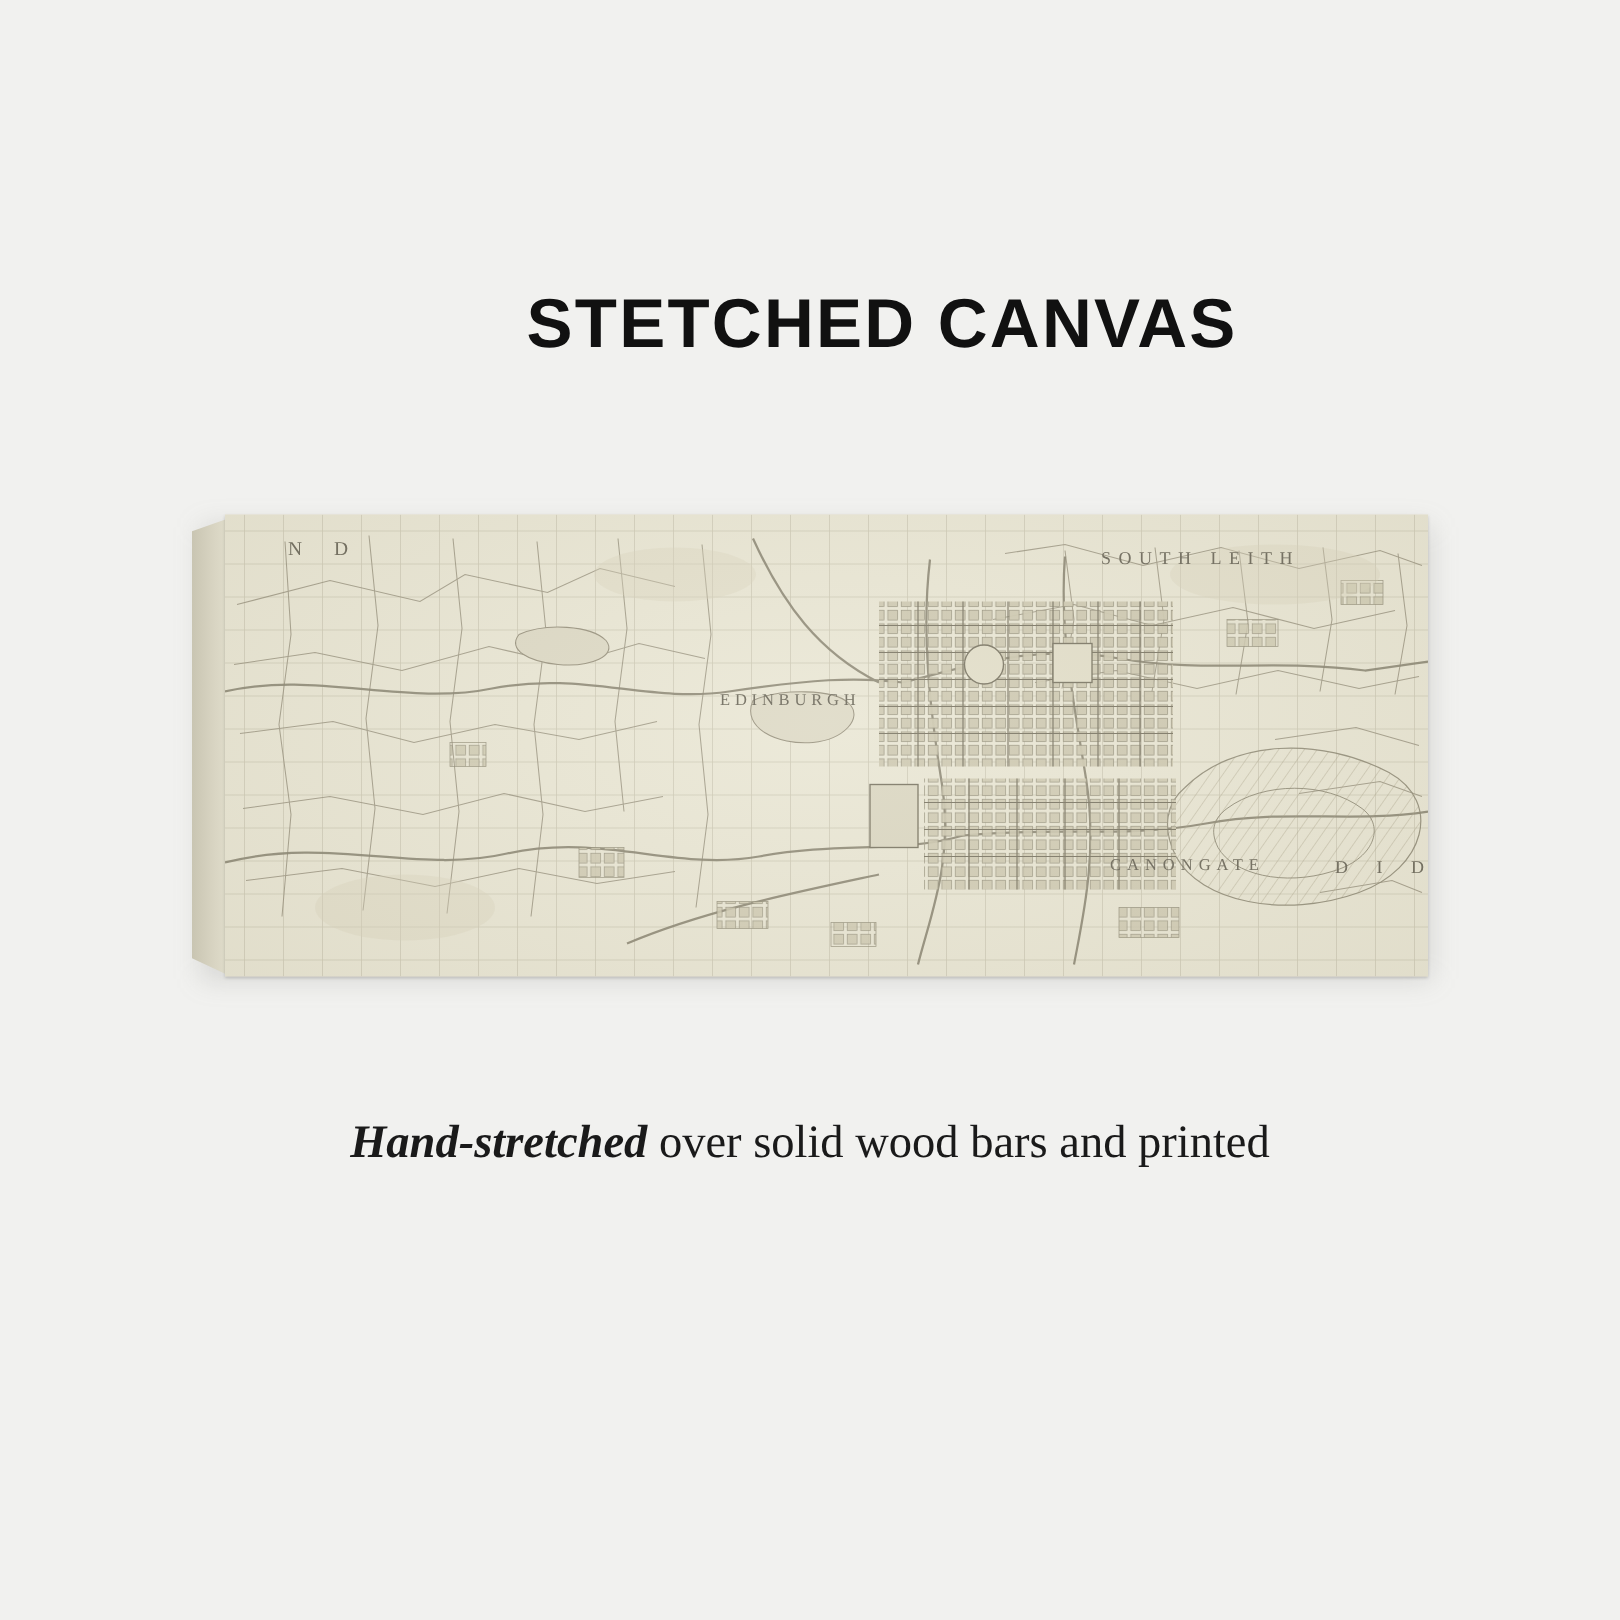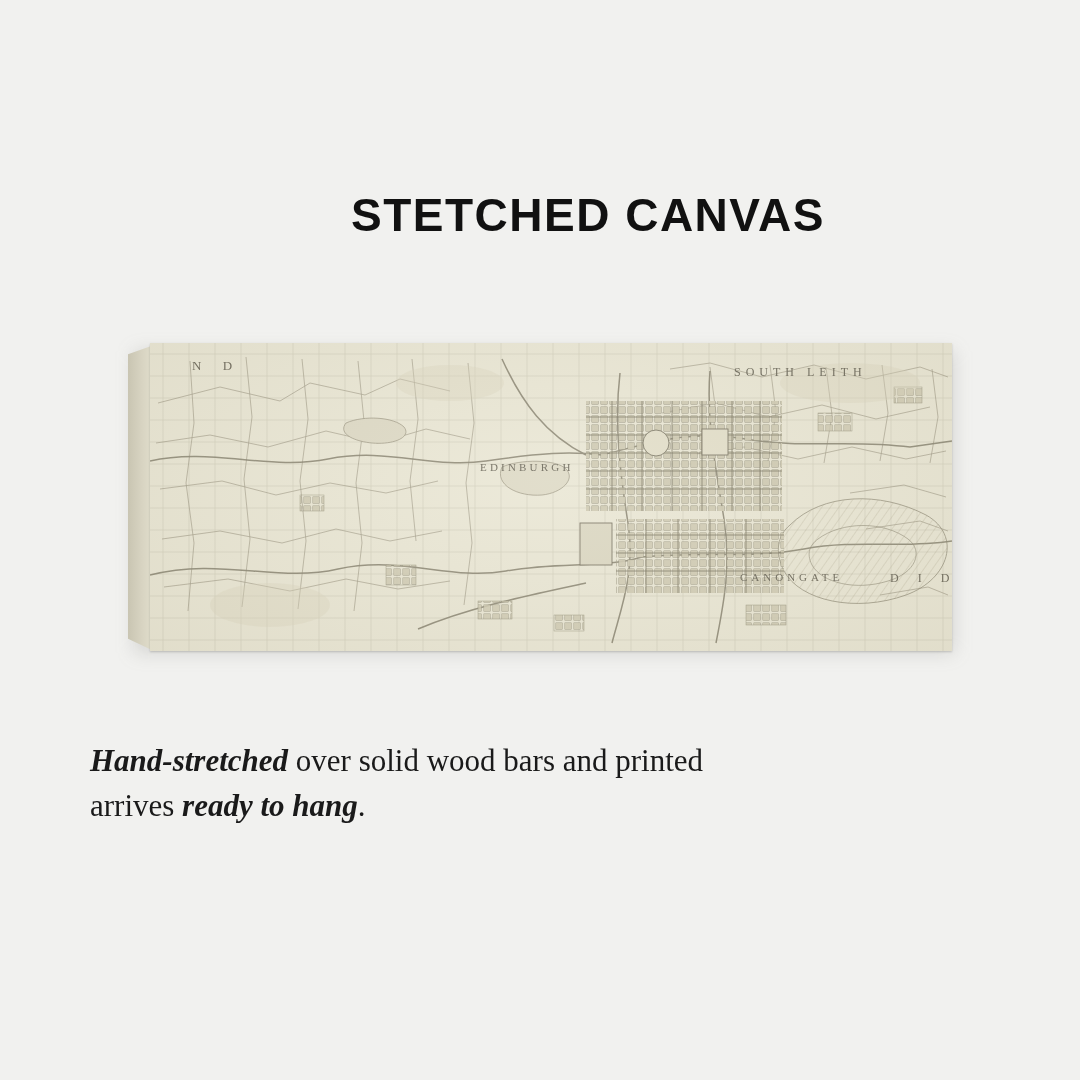--- a/index.html
+++ b/index.html
@@ -94,20 +94,21 @@
   .lbl-nd { left: 42px; top: 15px; font-size: 13px; letter-spacing: 9px; }
   .lbl-canongate { left: 590px; top: 228px; font-size: 11px; letter-spacing: 4px; }
   .lbl-did { left: 740px; top: 228px; font-size: 12px; letter-spacing: 8px; }
 
   
   .desc {
     position: absolute;
     left: 90px;
     top: 738px;
     width: 900px;
+    text-align: center;
     font-family: "Liberation Serif", serif;
     font-size: 31px;
     line-height: 45px;
     color: #1a1a1a;
   }
   .desc em { font-style: italic; font-weight: bold; }
 </style>
 </head>
 <body>
 
@@ -227,18 +228,15 @@
       <div class="map-label lbl-did">D I D</div>
 
       <div class="canvas-vignette"></div>
     </div>
   </div>
 
   <div class="desc">
     <div>
       <em>Hand-stretched</em><span> over solid wood bars and printed</span>
     </div>
-    <div>
-      <span>arrives </span><em>ready to hang</em><span>.</span>
-    </div>
   </div>
 
 </div>
 
 </body></html>

